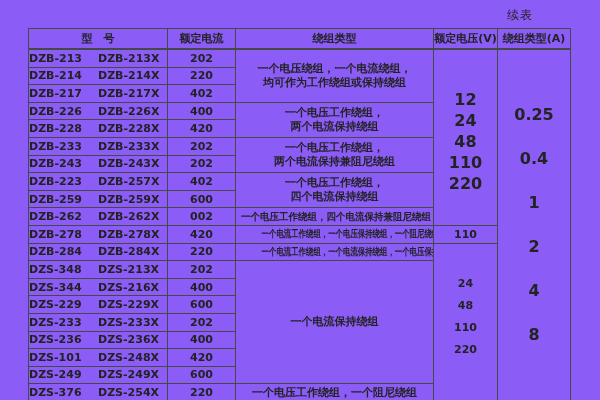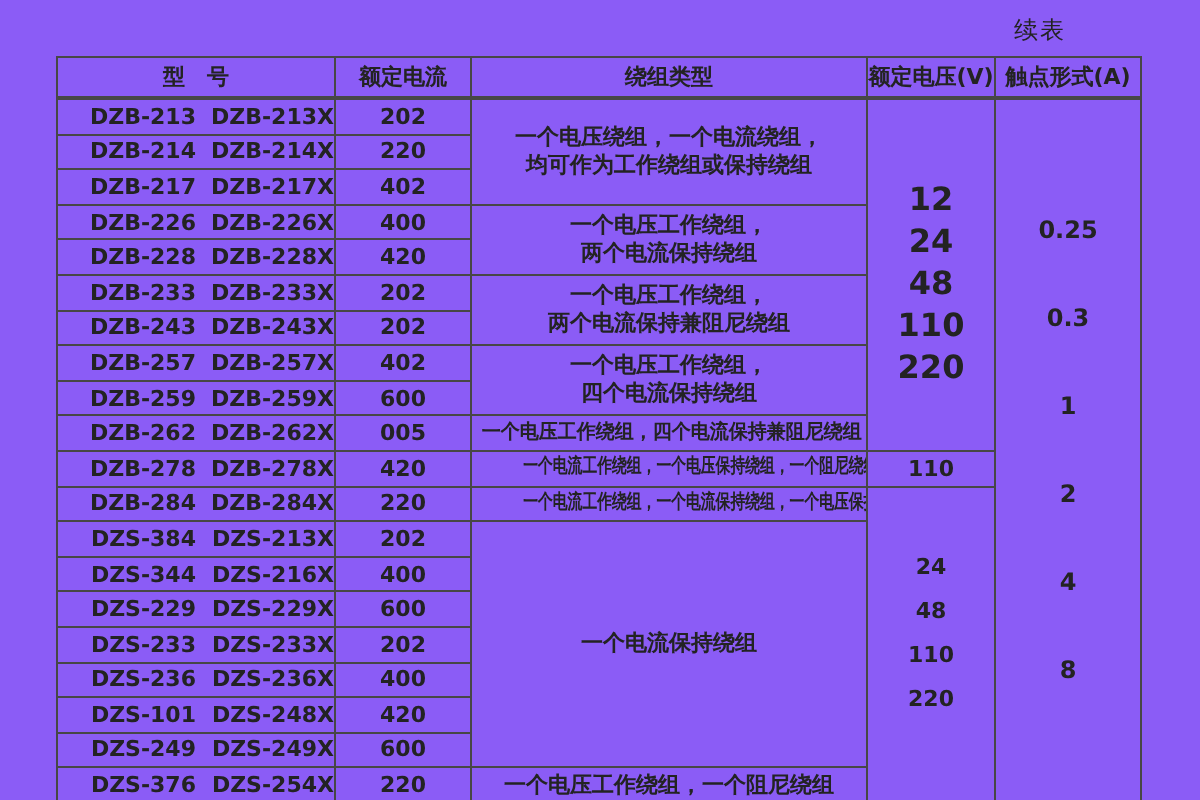--- a/index.html
+++ b/index.html
@@ -15,27 +15,27 @@
     border-collapse:collapse;table-layout:fixed;
   }
   .spec th,.spec td{
     border:1px solid #474747;padding:0;margin:0;
     text-align:center;vertical-align:middle;
     font-weight:bold;overflow:hidden;white-space:nowrap;
   }
   .spec th{font-size:11px;height:19px;border-bottom-width:2px;}
   .spec td{font-size:11px;height:16.6px;}
   .model-pair{display:flex;width:100%;}
-  .model-pair span{flex:1;text-align:right;font-size:11px;}
+  .model-pair span{flex:1;text-align:left;font-size:11px;}
   .wind{font-size:10.5px;line-height:14px;}
   .wind .sq95{font-size:10px;transform:scaleX(.95);transform-origin:center;}
   .wind .sq75{font-size:10px;transform:scaleX(.74);transform-origin:center;}
   .vstack1{line-height:21px;padding-top:8px;font-size:16px;}
   .vstack3{line-height:22px;position:relative;top:-5px;font-size:11px;}
-  .cstack{line-height:44px;font-size:12px;}
+  .cstack{line-height:44px;font-size:16px;}
 </style>
 </head>
 <body>
 
 <div class="canvas">
   <div class="continued">续表</div>
 
   <table class="spec">
     <colgroup>
       <col style="width:139px">
@@ -43,21 +43,21 @@
         <col style="width:198px">
         <col style="width:64px">
         <col style="width:73px">
     </colgroup>
     <tbody>
       <tr>
         <th>型　号</th>
         <th>额定电流</th>
         <th>绕组类型</th>
         <th>额定电压(V)</th>
-        <th>触点形式(A)</th>
+        <th>绕组类型(A)</th>
       </tr>
 
       <tr>
         <td>
             <div class="model-pair">
           <span>DZB-213</span>
           <span>DZB-213X</span>
             </div>
           </td>
         <td>202</td>
@@ -70,21 +70,21 @@
             <div>12</div>
             <div>24</div>
             <div>48</div>
             <div>110</div>
             <div>220</div>
           </div>
         </td>
         <td rowspan="20">
           <div class="cstack">
             <div>0.25</div>
-            <div>0.3</div>
+            <div>0.4</div>
             <div>1</div>
             <div>2</div>
             <div>4</div>
             <div>8</div>
           </div>
         </td>
       </tr>
 
       <tr>
         <td>
@@ -150,21 +150,21 @@
           <span>DZB-243</span>
           <span>DZB-243X</span>
             </div>
           </td>
         <td>202</td>
       </tr>
 
       <tr>
         <td>
             <div class="model-pair">
-          <span>DZB-257</span>
+          <span>DZB-223</span>
           <span>DZB-257X</span>
             </div>
           </td>
         <td>402</td>
         <td class="wind" rowspan="2">
           <div>一个电压工作绕组，</div>
           <div>四个电流保持绕组</div>
         </td>
       </tr>
 
@@ -178,21 +178,21 @@
         <td>600</td>
       </tr>
 
       <tr>
         <td>
             <div class="model-pair">
           <span>DZB-262</span>
           <span>DZB-262X</span>
             </div>
           </td>
-        <td>005</td>
+        <td>002</td>
         <td class="wind">
           <div class="sq95">一个电压工作绕组，四个电流保持兼阻尼绕组</div>
         </td>
       </tr>
 
       <tr>
         <td>
             <div class="model-pair">
           <span>DZB-278</span>
           <span>DZB-278X</span>
@@ -222,21 +222,21 @@
             <div>48</div>
             <div>110</div>
             <div>220</div>
           </div>
         </td>
       </tr>
 
       <tr>
         <td>
             <div class="model-pair">
-          <span>DZS-384</span>
+          <span>DZS-348</span>
           <span>DZS-213X</span>
             </div>
           </td>
         <td>202</td>
         <td class="wind" rowspan="7">
           <div>一个电流保持绕组</div>
         </td>
       </tr>
 
       <tr>

